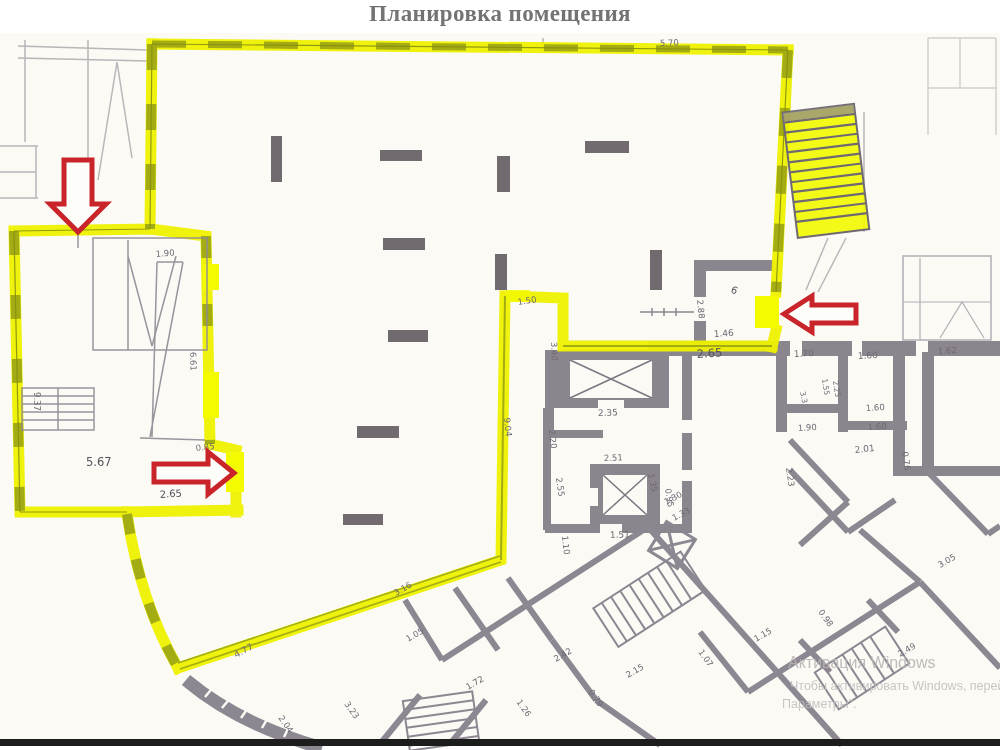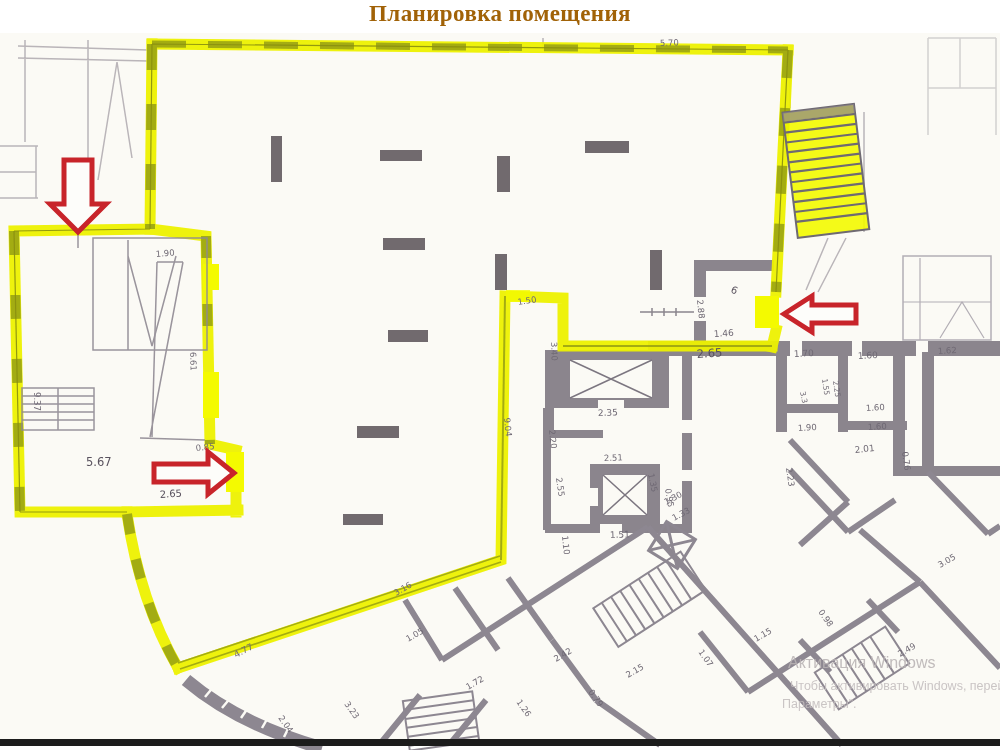--- a/index.html
+++ b/index.html
@@ -1,19 +1,19 @@
 <!DOCTYPE html>
 <html><head>
 <meta charset="utf-8">
 <style>
   html,body{margin:0;padding:0;}
   body{width:1000px;height:750px;position:relative;background:#ffffff;overflow:hidden;
        font-family:"DejaVu Sans",sans-serif;}
   .page-title{position:absolute;top:1px;left:0;width:100%;text-align:center;z-index:30;
-       font-family:"Liberation Serif",serif;font-weight:bold;font-size:23px;color:#a16207;
+       font-family:"Liberation Serif",serif;font-weight:bold;font-size:23px;color:#737373;
        letter-spacing:.4px;}
   svg{position:absolute;top:0;left:0;z-index:10;}
   text.d{font-family:"DejaVu Sans",sans-serif;font-size:8.5px;fill:#6f6974;}
   text.d9{font-size:9px;}
   text.d10{font-size:10px;fill:#59525e;}
   text.d11{font-size:11.5px;fill:#59525e;}
   text.d75{font-size:7.5px;}
   text.wm1{font-family:"Liberation Sans",sans-serif;font-size:16px;fill:#b9b3b4;}
   text.wm2{font-family:"Liberation Sans",sans-serif;font-size:12.5px;fill:#c3bdbe;}
 </style>

